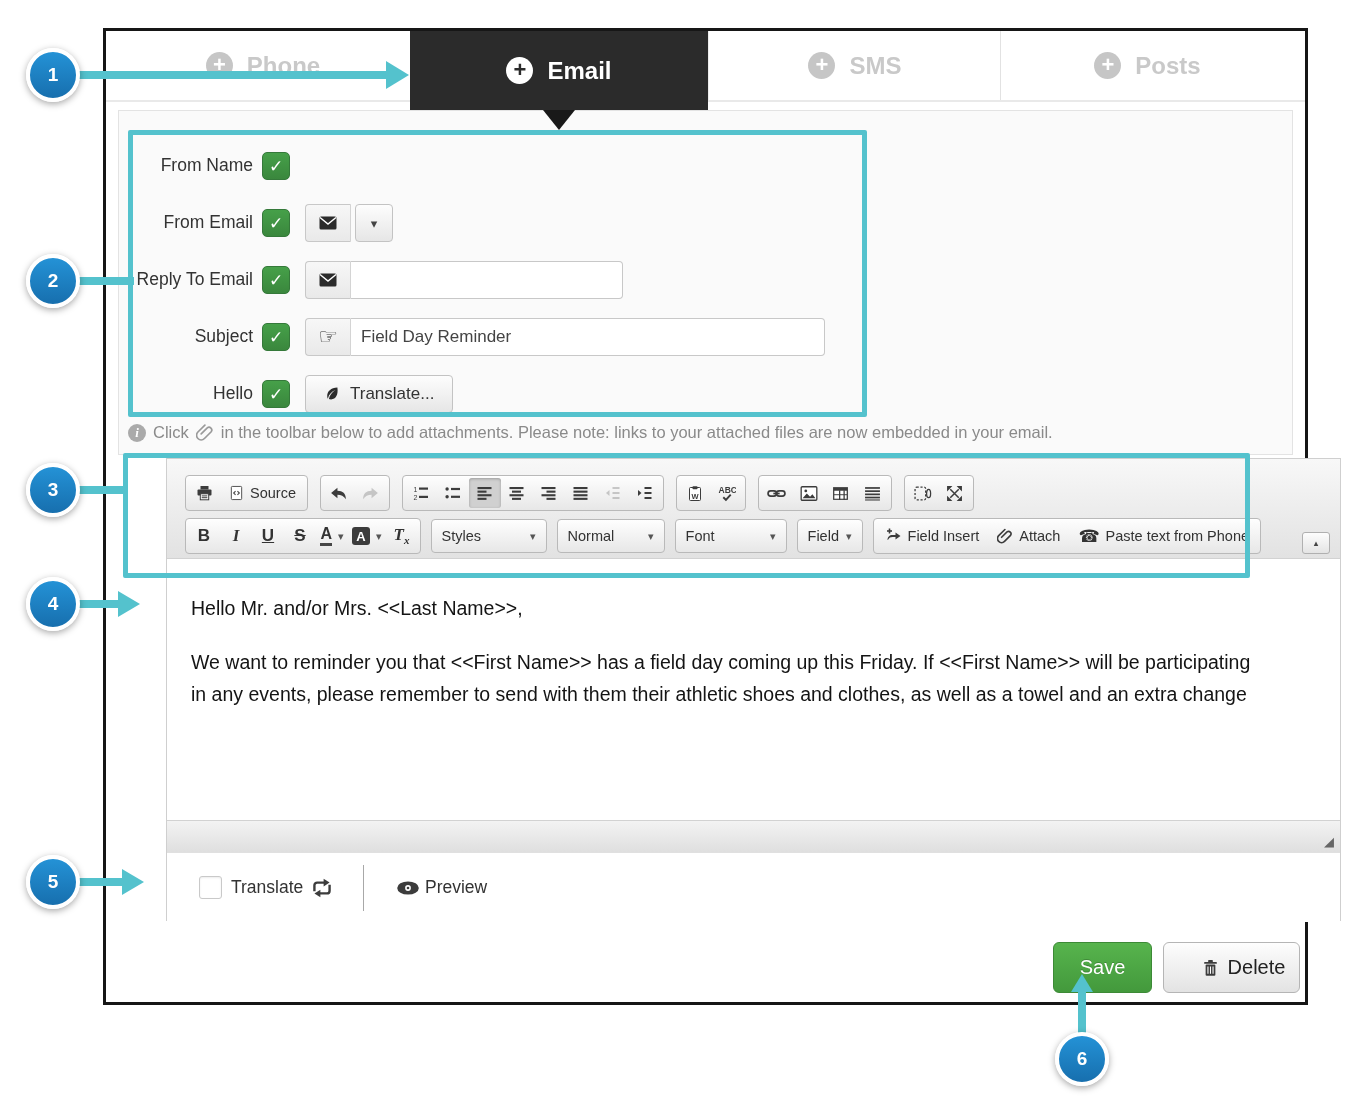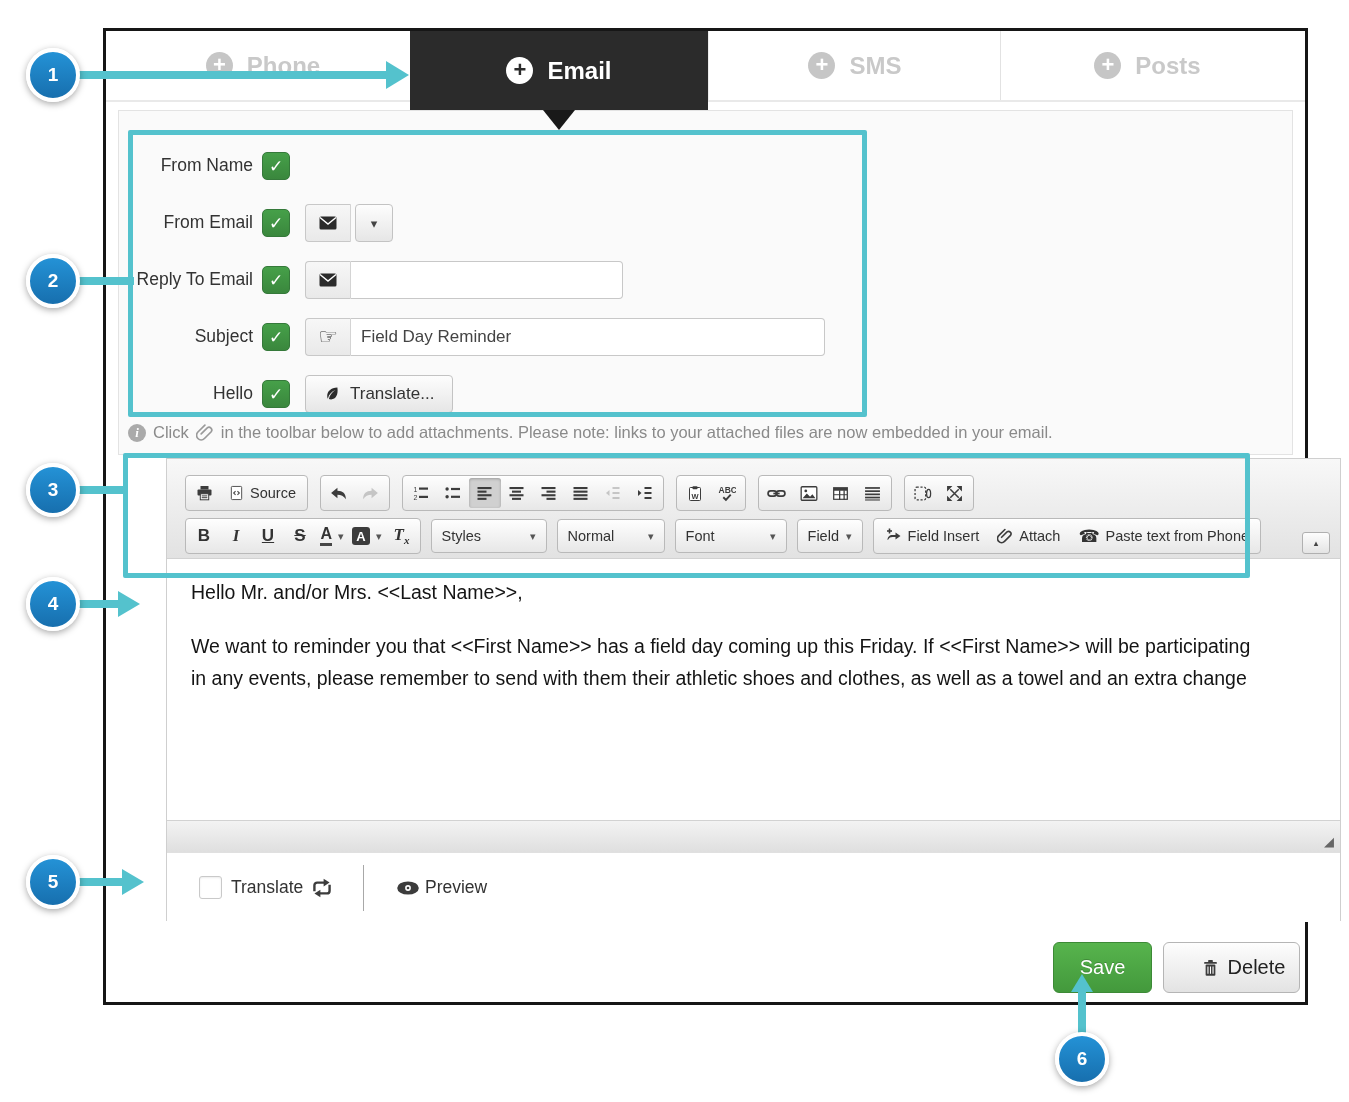--- a/index.html
+++ b/index.html
@@ -78,21 +78,21 @@
     width:18px;height:18px;display:flex;align-items:center;justify-content:center;}
   .caret-glyph{font-size:11px;color:#555;}
   .tdrop{height:34px;border:1px solid #b9b9b9;border-radius:4px;background:linear-gradient(#fefefe,#e7e7e7);
     display:flex;align-items:center;justify-content:space-between;padding:0 10px;font-size:14.5px;color:#333;
     cursor:pointer;box-sizing:border-box;}
   .dd-styles{width:116px;} .dd-format{width:108px;} .dd-font{width:112px;} .dd-size{width:66px;}
   .collapse-btn{position:absolute;right:10px;top:73px;width:26px;height:20px;border:1px solid #b0b0b0;
     border-radius:3px;background:linear-gradient(#fdfdfd,#e4e4e4);display:flex;align-items:center;
     justify-content:center;font-size:9px;color:#444;cursor:pointer;}
   .content{position:absolute;left:0;top:100px;width:100%;height:261px;background:#fff;box-sizing:border-box;
-    padding:22px 24px;font-size:19.5px;color:#141414;cursor:text;}
+    padding:38px 24px;font-size:19.5px;color:#141414;cursor:text;}
   .content .p1{margin:0 0 26px 0;}
   .content .pline{line-height:32px;}
   .text-caret{display:inline-block;width:2px;height:24px;background:#000;vertical-align:-4px;margin-left:1px;}
   .editor-bottom{position:absolute;left:0;top:361px;width:100%;height:32px;
     background:linear-gradient(#f3f3f3,#dfdfdf);border-top:1px solid #d2d2d2;box-sizing:border-box;}
   .resize-handle{position:absolute;right:6px;bottom:4px;font-size:13px;color:#666;cursor:nwse-resize;line-height:1;}
   .translate-row{position:absolute;left:0;top:393px;width:100%;height:70px;background:#fff;
     border-top:1px solid #e0e0e0;box-sizing:border-box;}
   .t-check{position:absolute;left:32px;top:23px;width:21px;height:21px;border:1px solid #c9c9c9;border-radius:3px;
     background:#fff;box-shadow:0 1px 2px rgba(0,0,0,.08) inset;cursor:pointer;}

